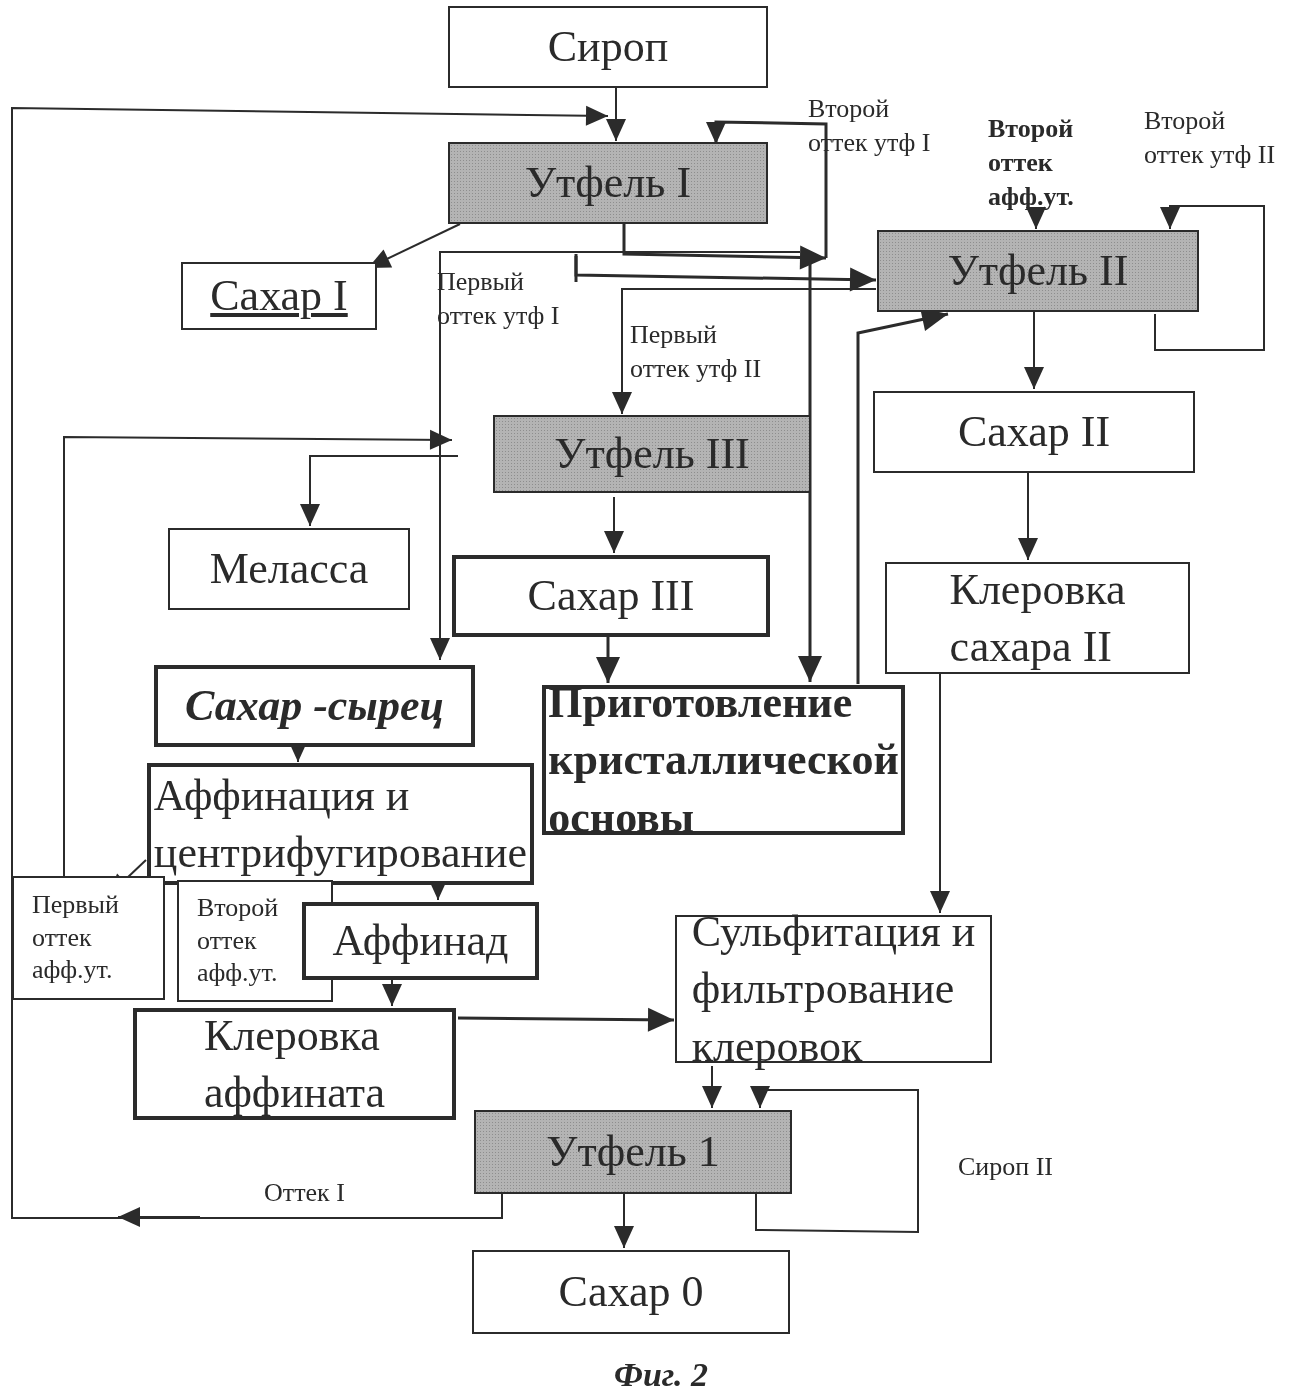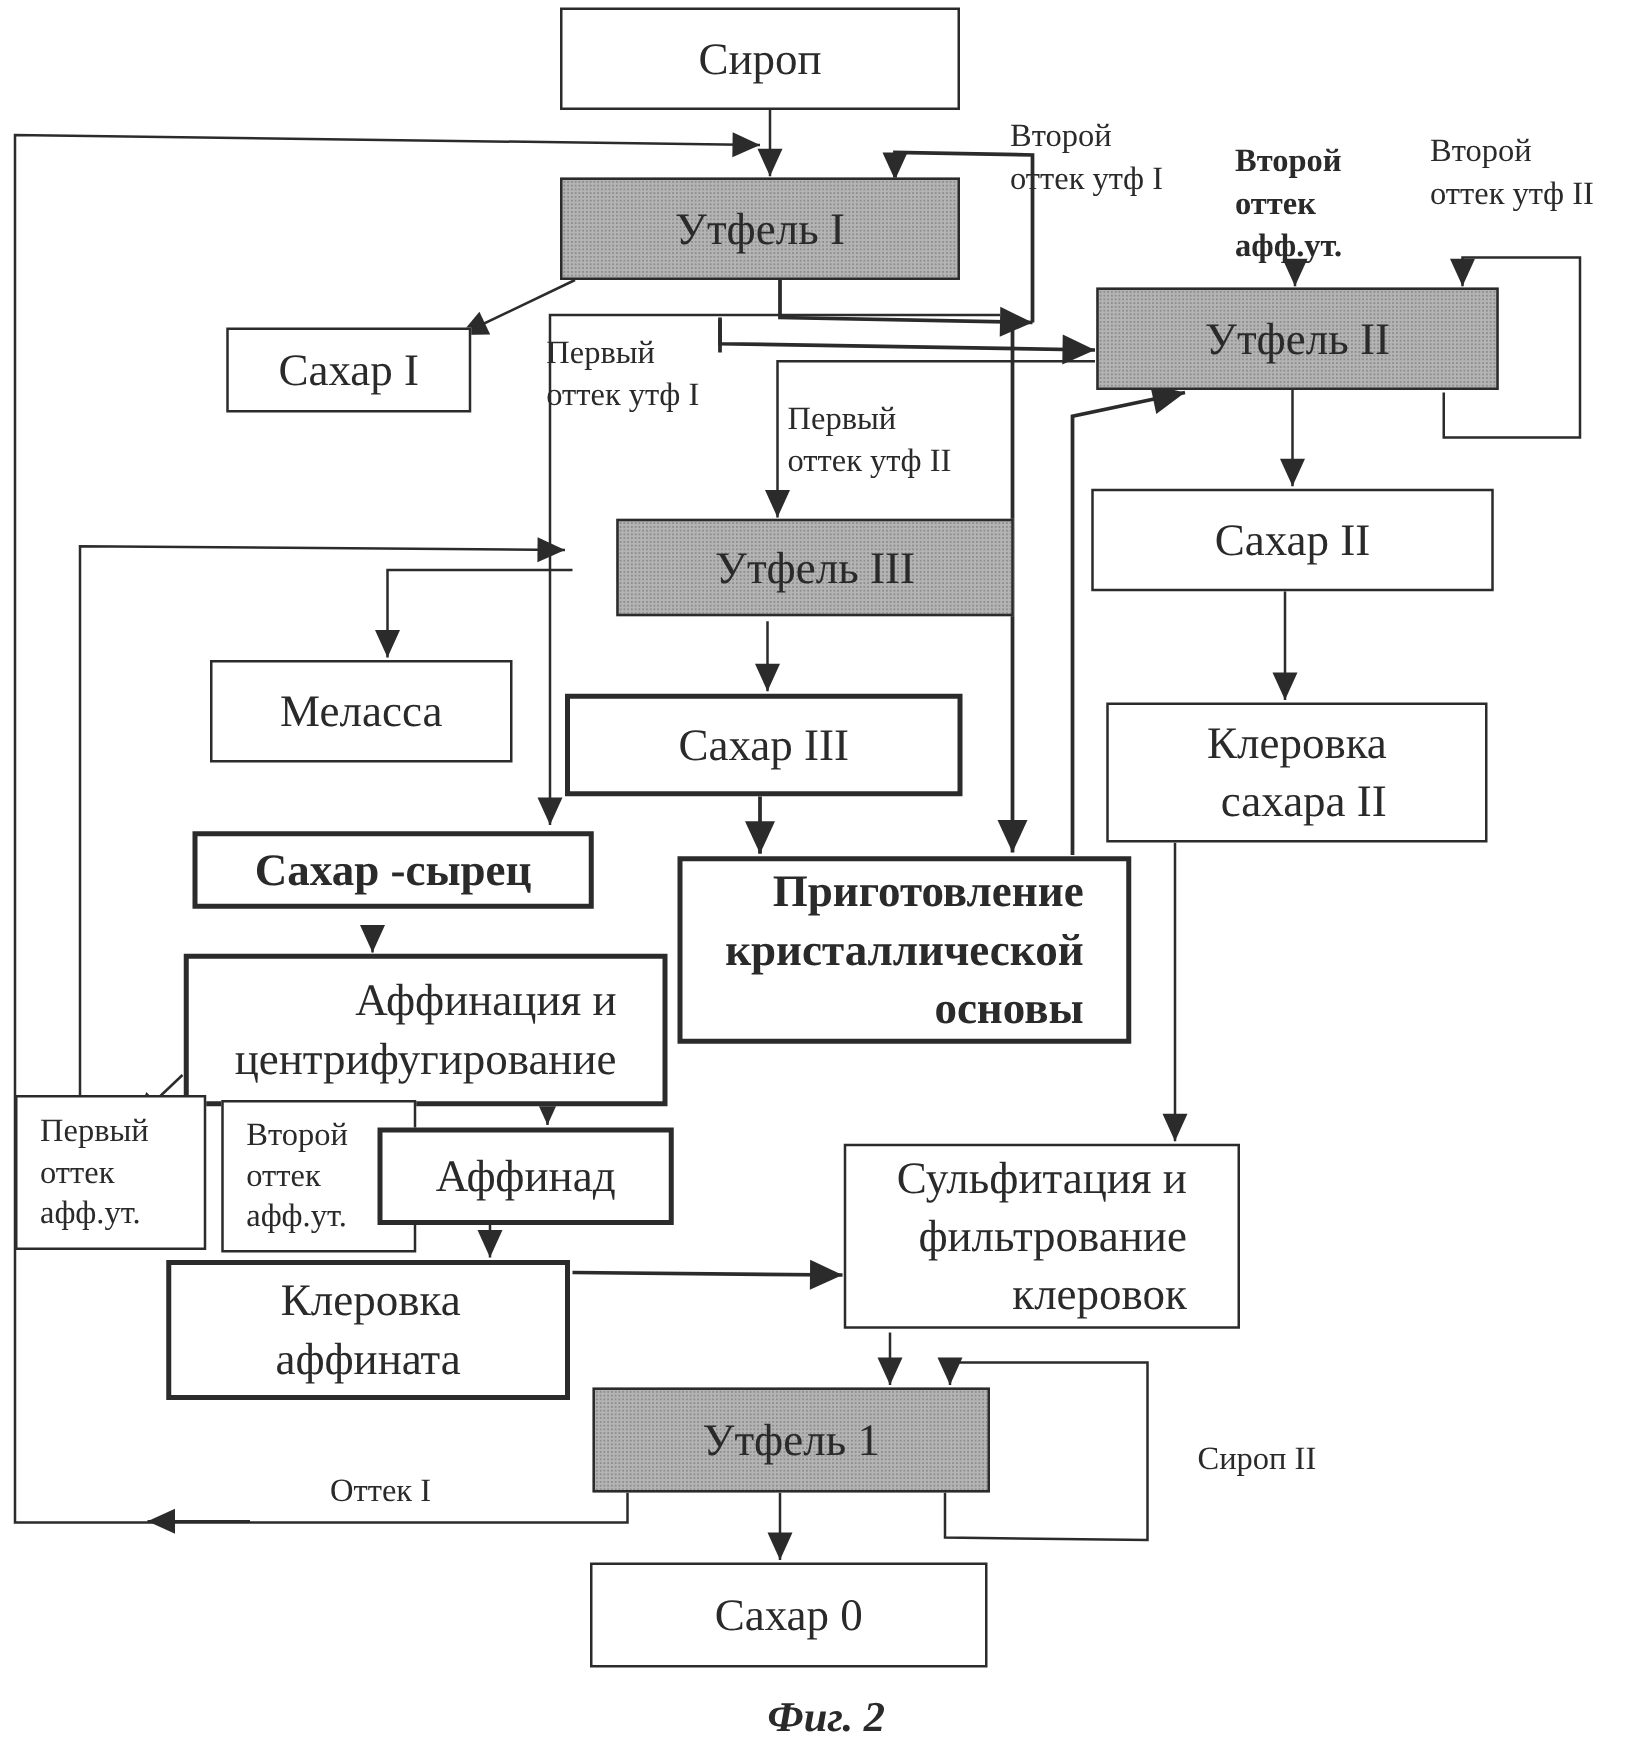--- a/index.html
+++ b/index.html
@@ -1,21 +1,21 @@
 <!DOCTYPE html>
 <html><head>
 <meta charset="utf-8">
 <style>
   html, body { margin: 0; padding: 0; background: #ffffff; }
   body { width: 1302px; height: 1398px; position: relative; overflow: hidden;
          font-family: "Liberation Serif", "DejaVu Serif", serif; color: #2a2a2a; }
   #diagram { position: absolute; left: 0; top: 0; width: 1302px; height: 1398px; }
   .box { position: absolute; box-sizing: border-box; border: 2px solid #2b2b2b; background: #fff;
-         display: flex; align-items: center; justify-content: center; text-align: right;
-         font-size: 36px; line-height: 1.3; white-space: pre-line; }
+         display: flex; align-items: center; justify-content: center; text-align: left;
+         font-size: 44px; line-height: 1.3; white-space: pre-line; }
   .box.thick { border-width: 4px; }
   .box.shaded { background-color: #b4b4b4;
     background-image: radial-gradient(#8e8e8e 0.7px, transparent 0.8px);
     background-size: 3px 3px; }
   .box.bold { font-weight: bold; }
   .box.small { font-size: 26px; line-height: 1.25; justify-content: flex-start; text-align: left; padding-left: 18px; }
   .label { position: absolute; font-size: 26px; line-height: 1.3; white-space: pre-line; color: #2a2a2a; }
   .label.bold { font-weight: bold; }
   .caption { position: absolute; font-size: 34px; font-style: italic; font-weight: bold; }
   svg line, svg polyline { stroke: #2b2b2b; fill: none; }
@@ -84,29 +84,29 @@
       <polygon points="712,1108 722,1086 702,1086"></polygon>
       <polyline points="756,1194 756,1230 918,1232 918,1090 760,1090 760,1108" stroke-width="2"></polyline>
       <polygon points="760,1108 770,1086 750,1086"></polygon>
       <polyline points="624,1194 624,1248" stroke-width="2"></polyline>
       <polygon points="624,1248 634,1226 614,1226"></polygon>
     </g>
 </svg>
 
 <div class="box" style="left:448px;top:6px;width:320px;height:82px;">Сироп</div>
 <div class="box shaded" style="left:448px;top:142px;width:320px;height:82px;">Утфель I</div>
-<div class="box" style="left:181px;top:262px;width:196px;height:68px;">Сахар I</div>
+<div class="box" style="left:181px;top:262px;width:196px;height:68px;text-decoration:underline;">Сахар I</div>
 <div class="box shaded" style="left:877px;top:230px;width:322px;height:82px;">Утфель II</div>
 <div class="box" style="left:873px;top:391px;width:322px;height:82px;">Сахар II</div>
 <div class="box" style="left:885px;top:562px;width:305px;height:112px;">Клеровка
 сахара II</div>
 <div class="box shaded" style="left:453px;top:415px;width:318px;height:78px;margin-left:40px;">Утфель III</div>
 <div class="box" style="left:168px;top:528px;width:242px;height:82px;">Меласса</div>
 <div class="box thick" style="left:452px;top:555px;width:318px;height:82px;">Сахар III</div>
-<div class="box thick bold" style="left:154px;top:665px;width:321px;height:62px;">Сахар -сырец</div>
+<div class="box thick bold" style="left:154px;top:665px;width:321px;height:82px;font-style:italic;">Сахар -сырец</div>
 <div class="box thick bold" style="left:542px;top:685px;width:363px;height:150px;">Приготовление
 кристаллической
 основы</div>
 <div class="box thick" style="left:147px;top:763px;width:387px;height:122px;">Аффинация и
 центрифугирование</div>
 <div class="box small" style="left:12px;top:876px;width:153px;height:124px;">Первый
 оттек
 афф.ут.</div>
 <div class="box small" style="left:177px;top:880px;width:156px;height:122px;">Второй
 оттек

